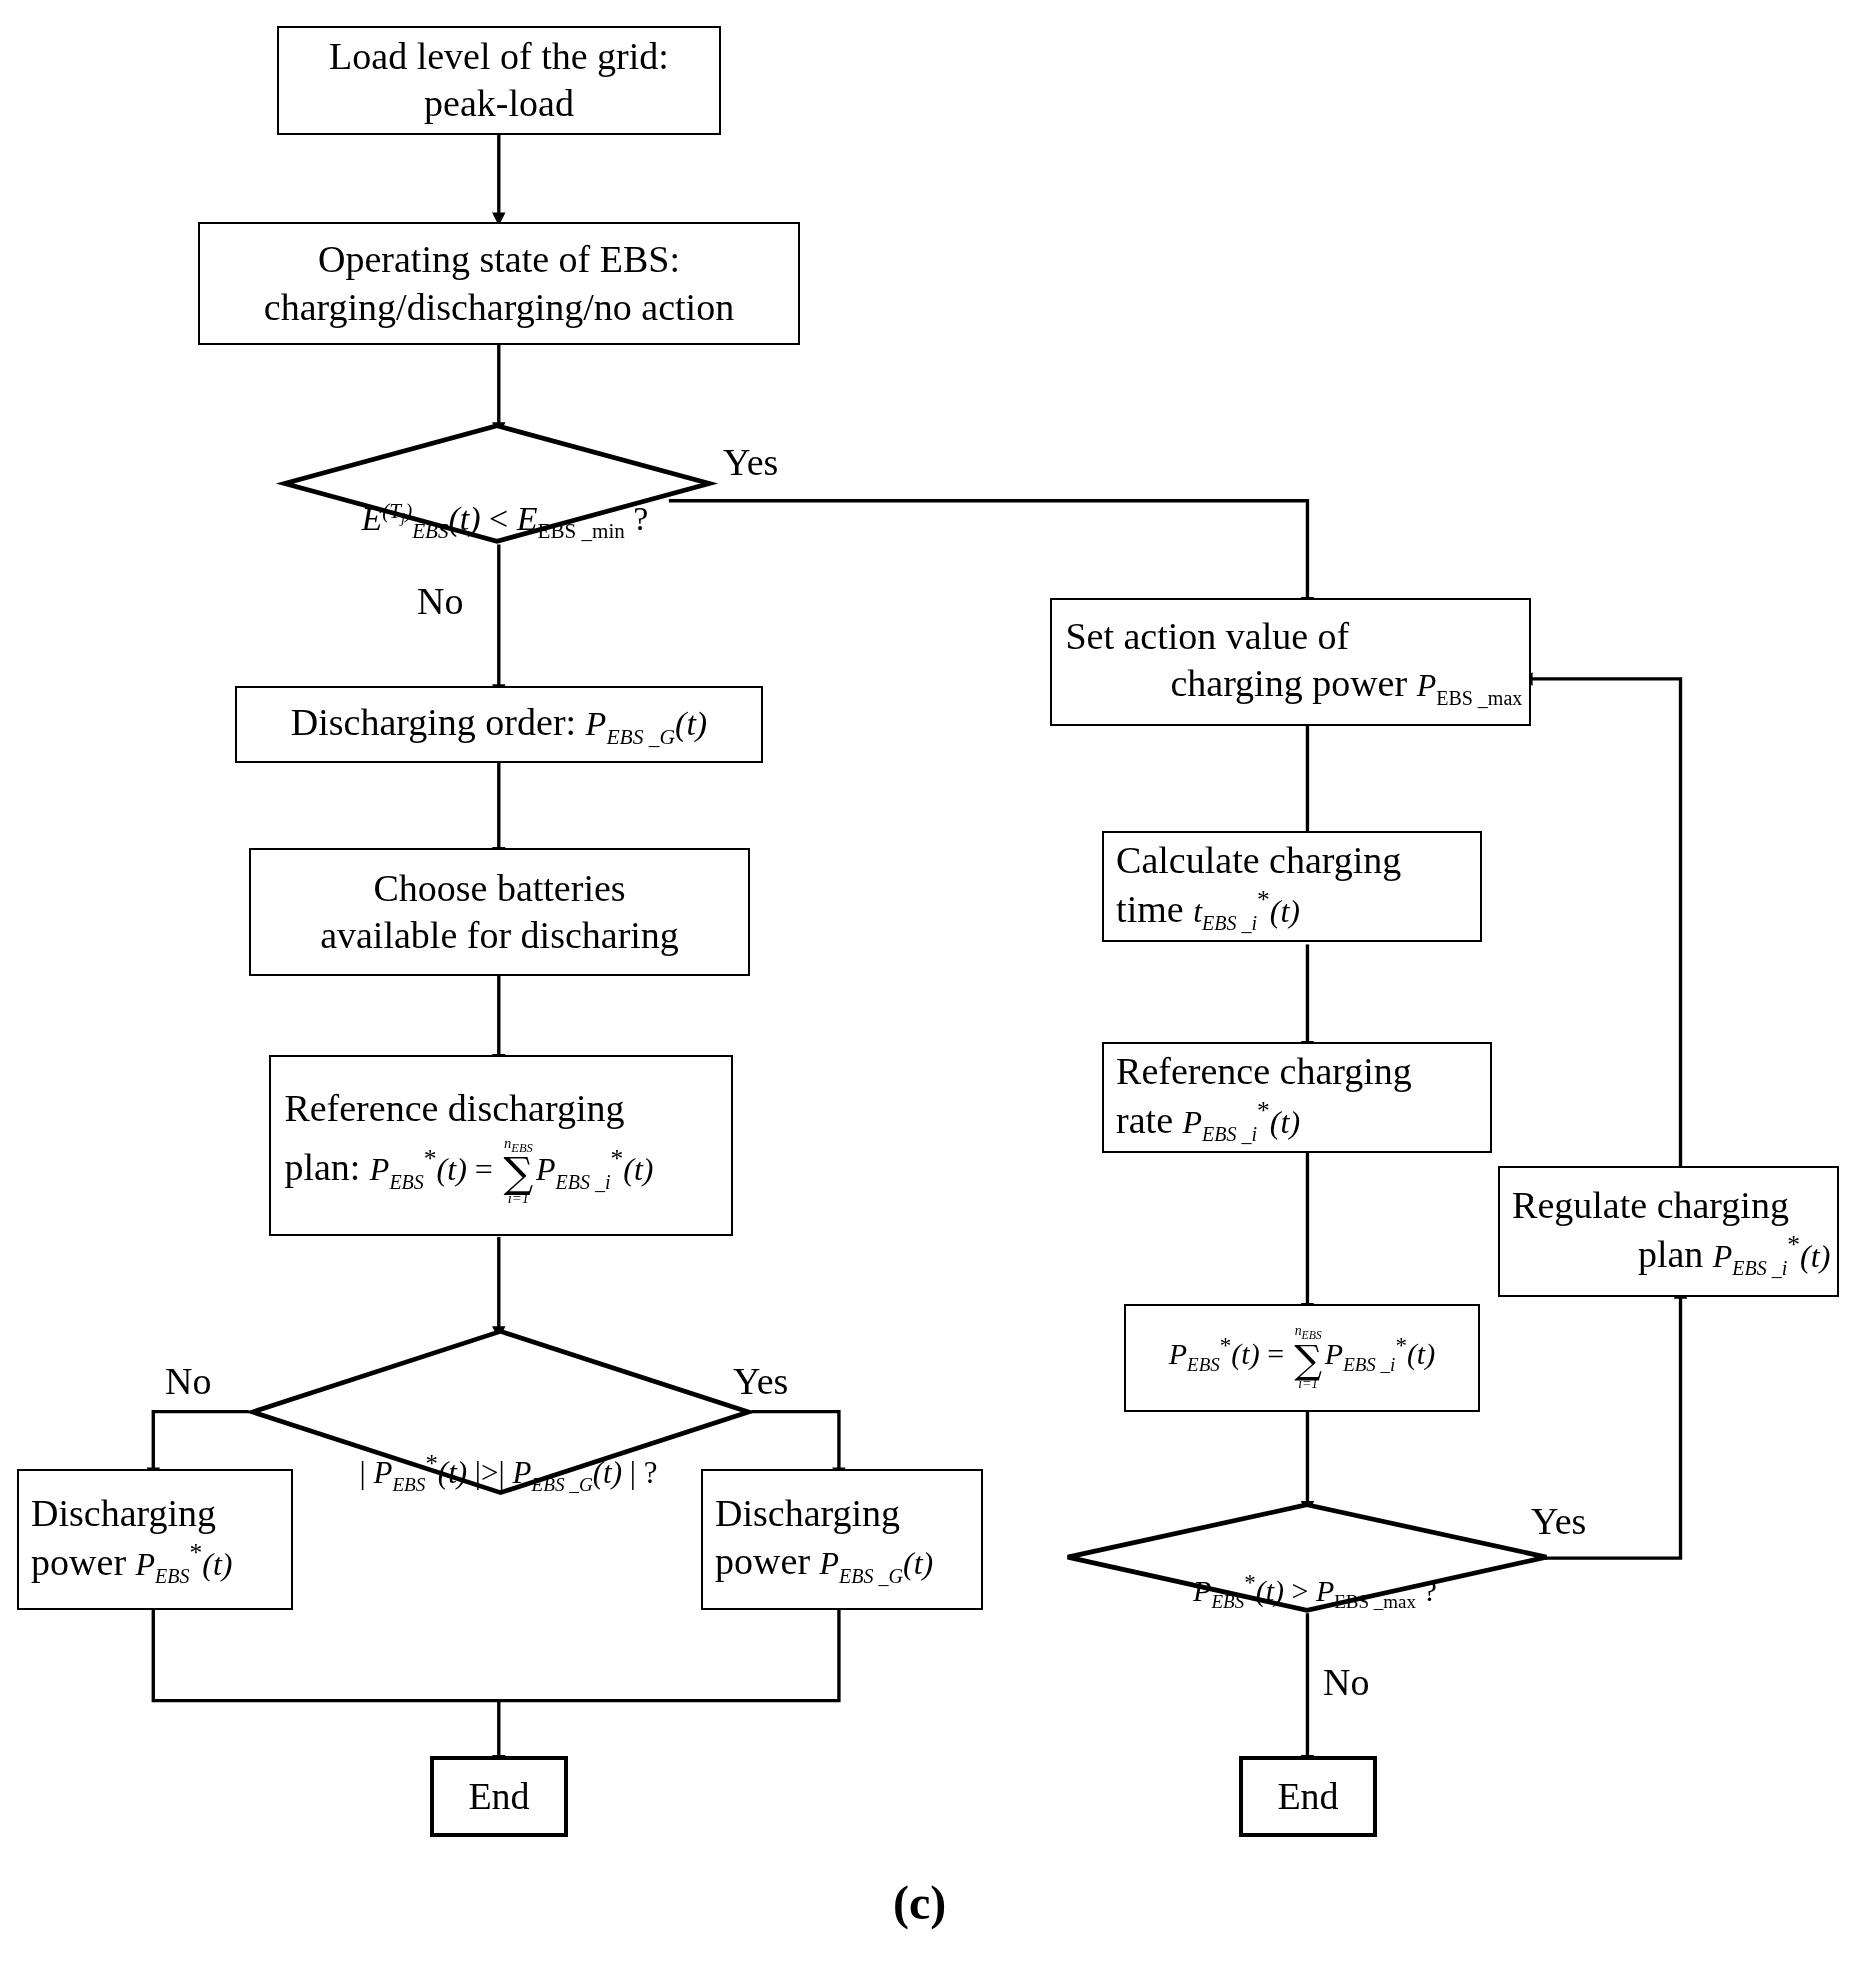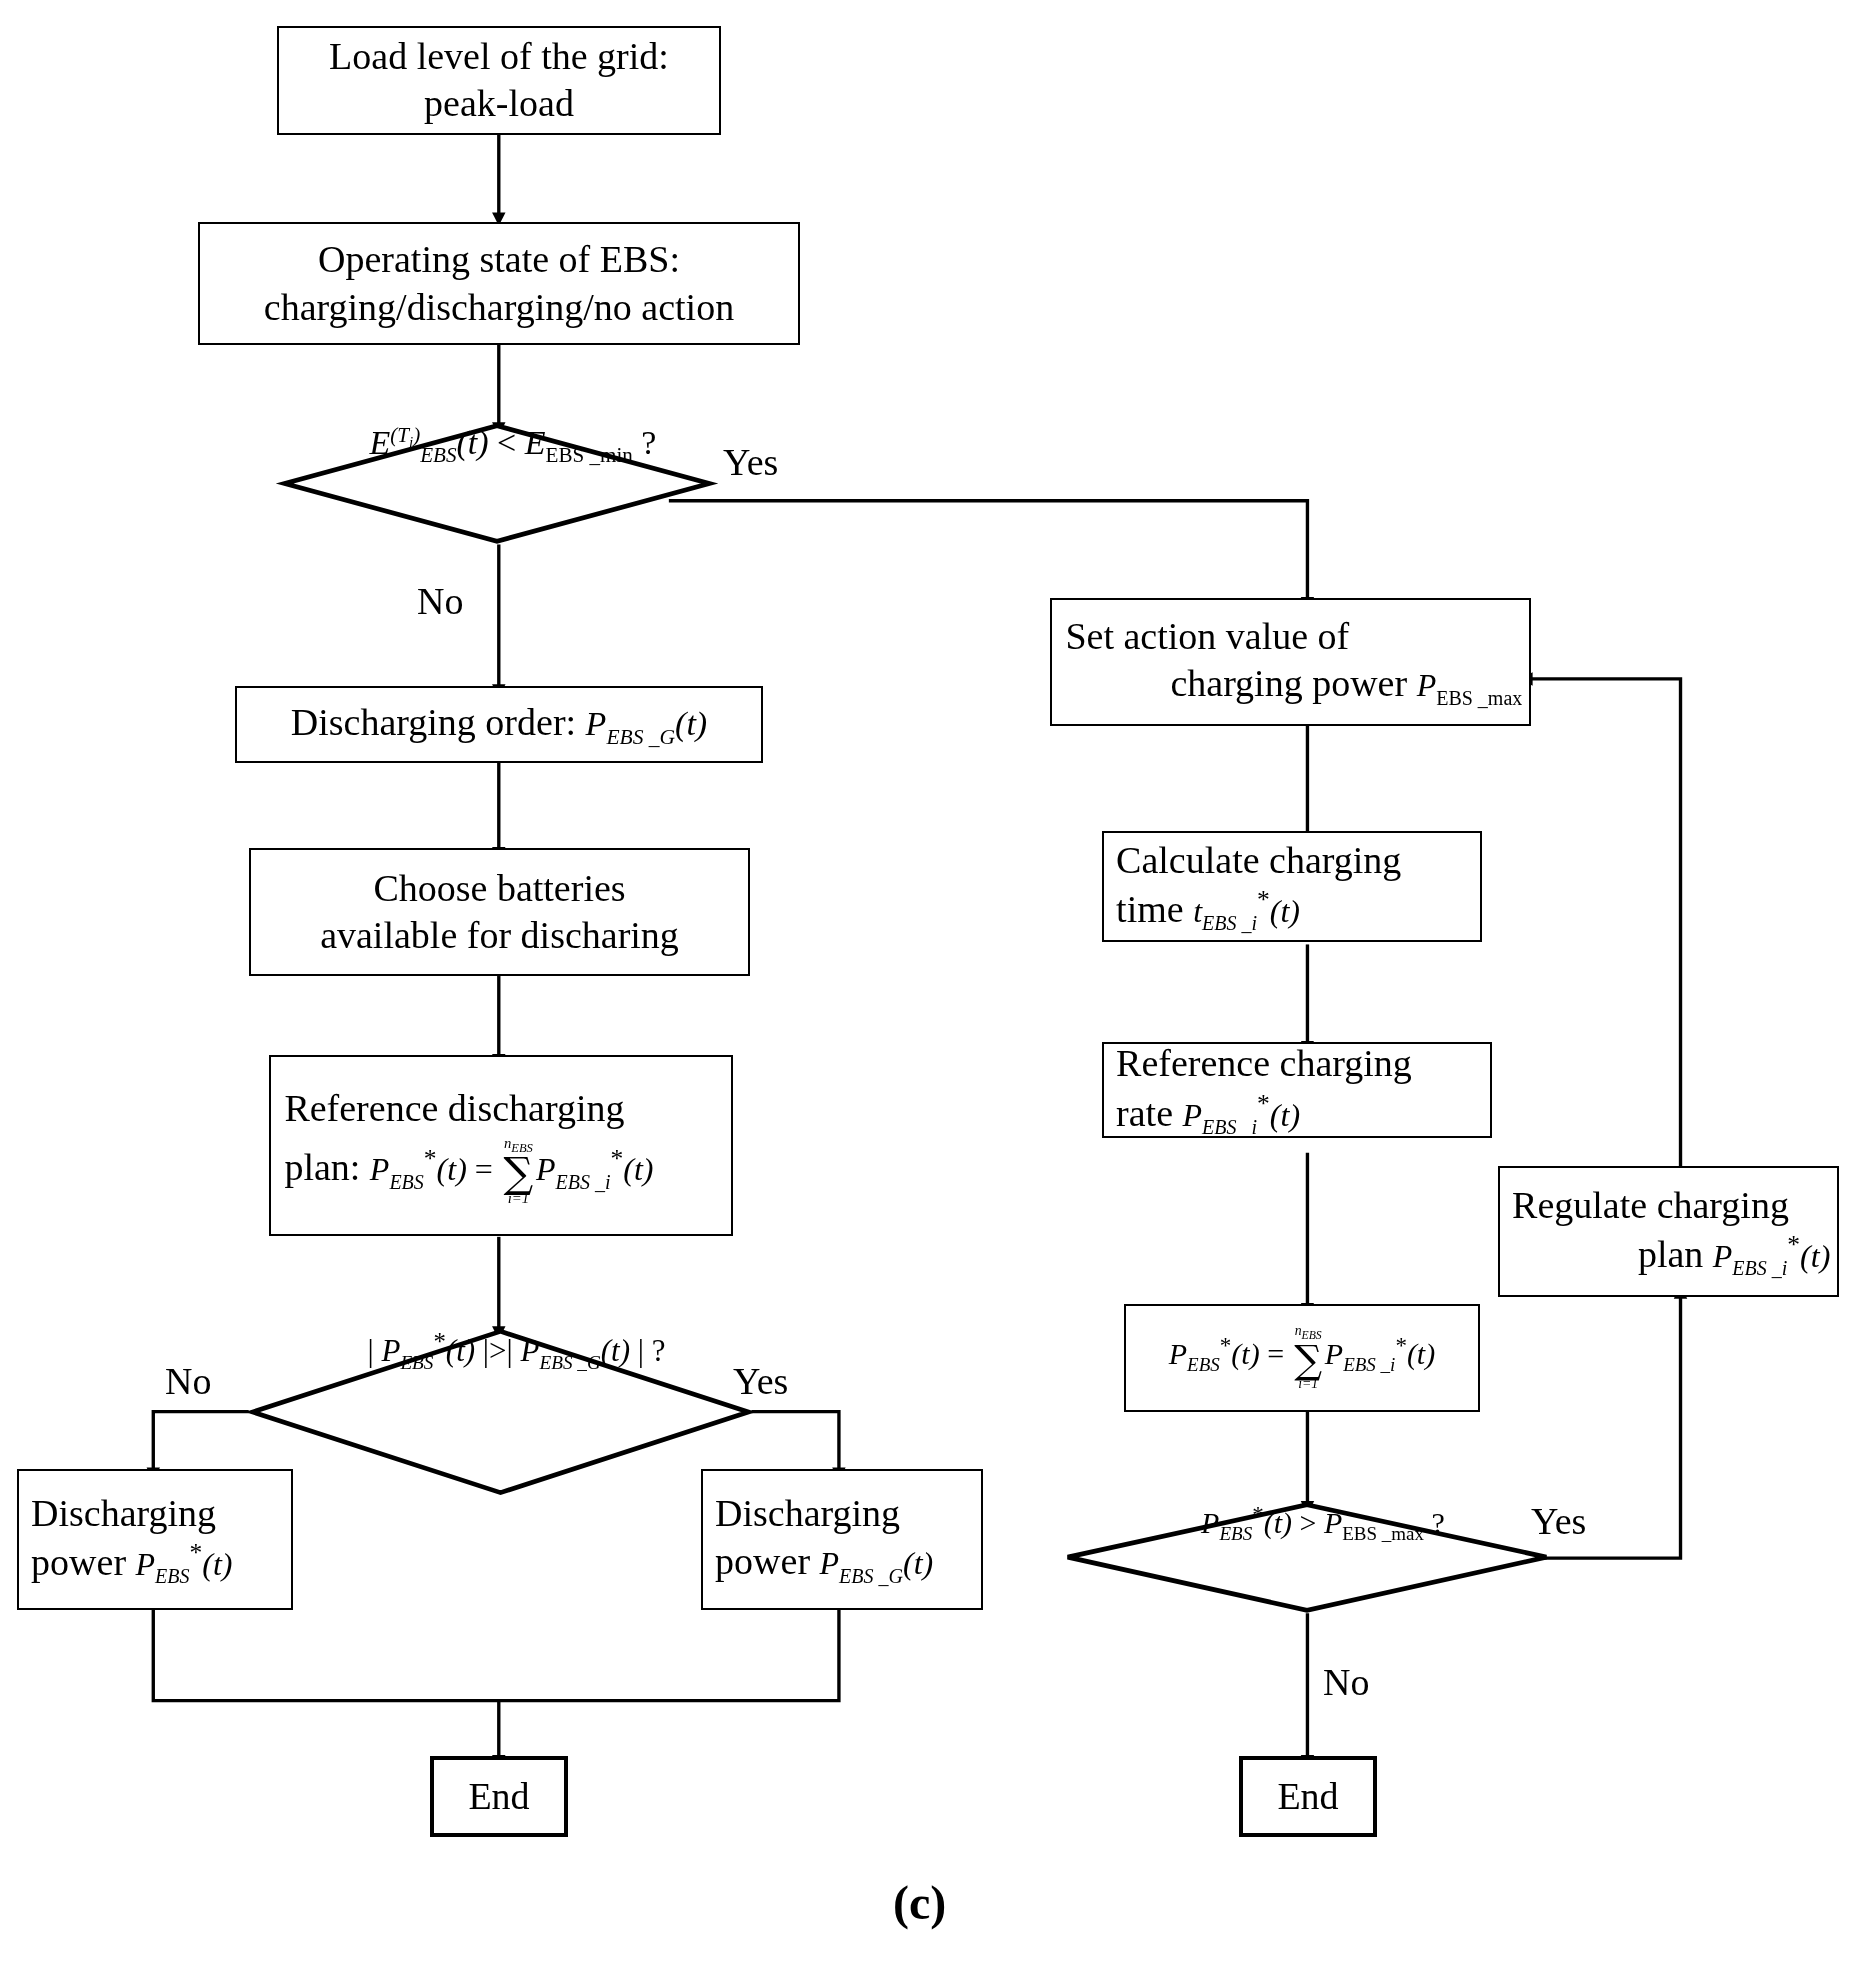--- a/index.html
+++ b/index.html
@@ -40,25 +40,25 @@
   .diamond-wrap {
     position: absolute;
   }
   .diamond-wrap svg {
     position: absolute;
     left: 0; top: 0;
     overflow: visible;
   }
   .diamond-text {
     position: absolute;
-    left: 16px; top: 0;
+    left: 8px; top: 0;
     width: 100%;
     height: 100%;
     display: flex;
-    align-items: flex-start;
+    align-items: flex-end;
     justify-content: center;
     text-align: center;
   }
   svg.wires {
     position: absolute;
     left: 0; top: 0;
     width: 1858px;
     height: 1985px;
     pointer-events: none;
   }
@@ -259,21 +259,21 @@
 
   <div class="node proc fs-lg" style="left:1102px; top:831px; width:380px; height:111px;">
     <div style="width:100%;">
       <div style="text-align:left; padding-left:5.4px;">Calculate charging</div>
       <div style="white-space:nowrap; text-align:left; padding-left:5.4px;">
         <span>time   </span><span class="mi" style="font-size:32px;">t</span><span class="sub" style="font-size:20px;">EBS _i</span><span class="star" style="font-size:25.5px;">*</span><span class="mi" style="font-size:32px;">(t)</span>
       </div>
     </div>
   </div>
 
-  <div class="node proc fs-lg" style="left:1102px; top:1042px; width:390px; height:96px;">
+  <div class="node proc fs-lg" style="left:1102px; top:1042px; width:390px; height:111px;">
     <div style="width:100%;">
       <div style="text-align:left; padding-left:5.4px;">Reference charging</div>
       <div style="white-space:nowrap; text-align:left; padding-left:5.4px;">
         <span>rate   </span><span class="mi" style="font-size:32px;">P</span><span class="sub" style="font-size:20px;">EBS _i</span><span class="star" style="font-size:25.5px;">*</span><span class="mi" style="font-size:32px;">(t)</span>
       </div>
     </div>
   </div>
 
   <div class="node proc fs-lg" style="left:1498px; top:1166px; width:341px; height:131px;">
     <div style="width:100%;">

